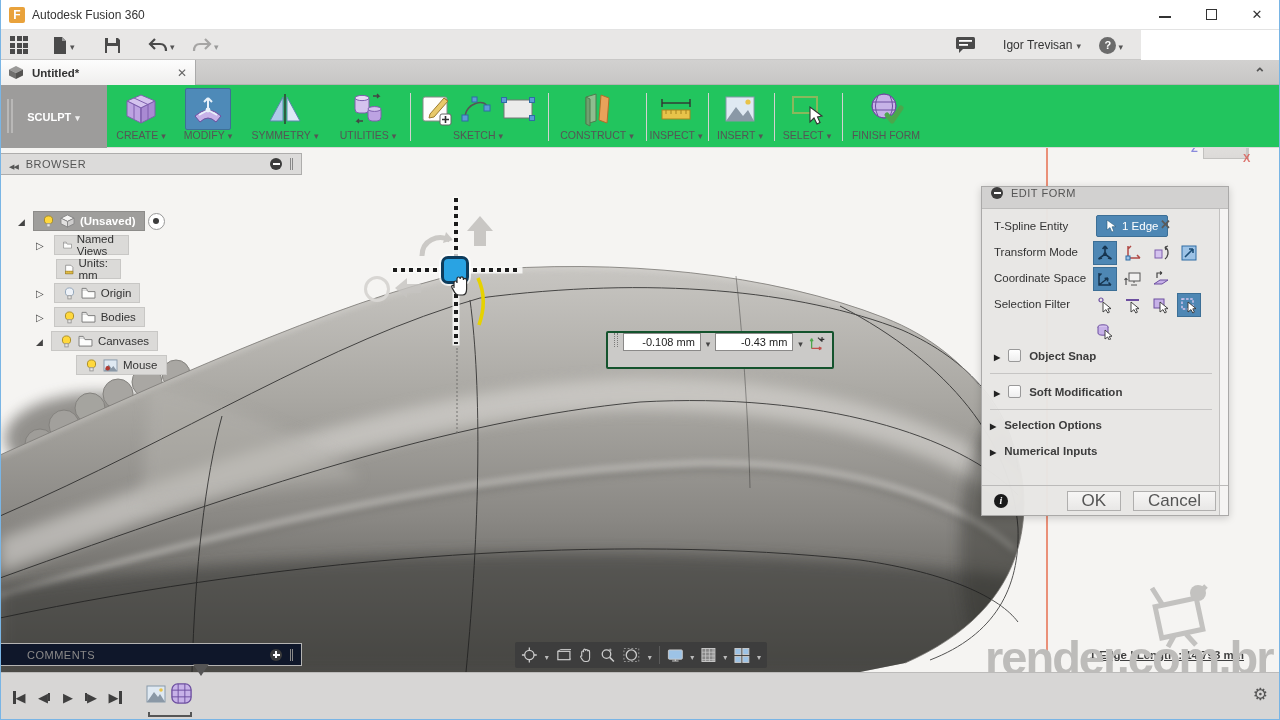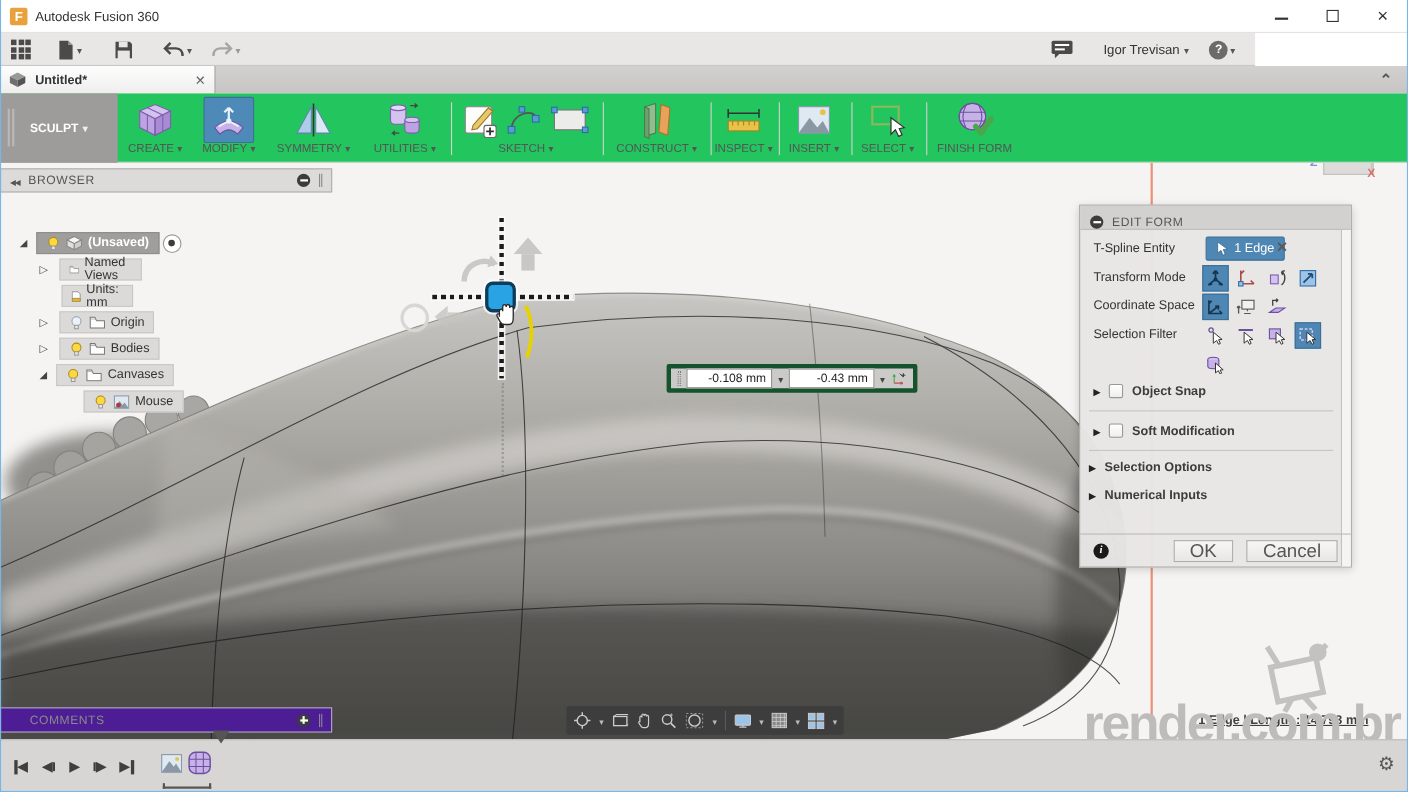--- a/index.html
+++ b/index.html
@@ -85,54 +85,54 @@
   .ghost-up-arrow .stem { width:12px; height:15px; background:#c2c0bd; margin:0 auto; }
   .ghost-left-arrow { position:absolute; left:395px; top:130px; z-index:3; display:flex; align-items:center; opacity:.8; }
   .ghost-left-arrow .head { width:0; height:0; border-top:10px solid transparent; border-bottom:10px solid transparent; border-right:12px solid #c6c4c1; }
   .ghost-left-arrow .stem { width:14px; height:9px; background:#c6c4c1; }
   .ghost-circle { position:absolute; left:364px; top:128px; width:26px; height:26px; border:3px solid #d8d6d3; border-radius:50%; z-index:3; }
   #rotate-ghost { position:absolute; left:418px; top:82px; z-index:3; }
   #yellow-edge { position:absolute; left:473px; top:128px; z-index:4; }
   #hand-cursor { position:absolute; left:447px; top:126px; z-index:6; }
 
   
-  #num-toolbar { position:absolute; left:606px; top:183px; width:228px; height:26px; background:#cbcac8; border:4px solid #14532d; border-radius:2px; display:flex; align-items:center; padding:0 6px; gap:5px; z-index:5; }
+  #num-toolbar { position:absolute; left:606px; top:183px; width:228px; height:38px; background:#cbcac8; border:2px solid #14532d; border-radius:2px; display:flex; align-items:flex-start; padding:0 6px; gap:5px; z-index:5; }
   .num-grip { width:4px; height:14px; border-left:1.5px dotted #7c7b7a; border-right:1.5px dotted #7c7b7a; }
   .numfield { width:78px; height:18px; border:1px solid #8a8988; background:#fff; font-size:11px; text-align:right; padding-right:5px; font-family:"Liberation Sans",sans-serif; color:#222; }
   .numcaret::after { content:"▾"; font-size:9px; color:#444; }
 
   
   #viewcube { position:absolute; left:1203px; top:-35px; width:46px; height:44px; background:linear-gradient(#eceae8,#dcdad8); border:1px solid #c2c1bf; border-right:3px solid #cac8c6; z-index:3; display:flex; align-items:center; justify-content:center; opacity:.92; }
   .axis-label { position:absolute; font-size:11px; font-weight:bold; z-index:3; }
   #axis-z { left:1191px; top:-8px; color:#8a8adc; }
   #axis-x { left:1243px; top:2px; color:#d9605a; opacity:.85; }
 
   
   #edit-form { position:absolute; left:981px; top:38px; width:248px; height:330px; background:rgba(231,230,228,.97); border:1px solid #aaa9a8; box-shadow:0 2px 8px rgba(0,0,0,.18); z-index:7; font-size:11.5px; color:#333; }
-  #ef-header { position:absolute; left:0; top:0; right:0; height:22px; background:#d2d1d0; border-bottom:1px solid #bdbcbb; display:flex; align-items:flex-end; gap:8px; padding:0 9px; }
+  #ef-header { position:absolute; left:0; top:0; right:0; height:22px; background:#d2d1d0; border-bottom:1px solid #bdbcbb; display:flex; align-items:flex-start; gap:8px; padding:0 9px; }
   #ef-header .eft { font-size:11px; color:#555; letter-spacing:.5px; }
   .ef-scroll { position:absolute; right:0; top:22px; bottom:0; width:9px; background:#f5f4f3; border-left:1px solid #c2c1c0; }
   .ef-label { position:absolute; left:12px; }
   .tbtn { position:absolute; width:24px; height:24px; border:1px solid transparent; display:flex; align-items:center; justify-content:center; }
   .tbtn.sel { background:#4e87b4; border-color:#3c6f96; }
   #entity-chip { position:absolute; left:114px; top:28px; height:22px; background:#4e87b4; border:1px solid #3c6f96; border-radius:2px; color:#fff; display:flex; align-items:center; gap:5px; padding:0 9px; font-size:11.5px; }
   #entity-clear { position:absolute; left:178px; top:30px; color:#5a5a5a; font-weight:bold; font-size:13px; }
   #entity-clear::after { content:"✕"; }
   .exp-tri::after { content:"▶"; font-size:8px; color:#222; }
   .cbox { width:13px; height:13px; background:linear-gradient(#fff,#eee); border:1px solid #999; border-radius:2px; }
   .ef-row-flex { position:absolute; display:flex; align-items:center; gap:8px; font-weight:bold; color:#3c3c3c; }
   .ef-sep { position:absolute; left:8px; right:16px; height:1px; background:#c6c5c4; }
   .ef-footer { position:absolute; left:0; right:0; bottom:0; height:30px; border-top:1px solid #bbbab9; display:flex; align-items:center; padding:0 12px; gap:12px; }
   .info-circ { width:14px; height:14px; border-radius:50%; background:#1a1a1a; color:#fff; font-size:10px; font-weight:bold; text-align:center; line-height:14px; font-family:"Liberation Serif",serif; font-style:italic; }
   .info-circ::after { content:"i"; }
   .ef-btn { height:20px; border:1px solid #b0afae; background:linear-gradient(#f7f6f5,#e8e7e6); font-size:17px; color:#555; padding:0 14px; display:flex; align-items:center; }
   #ok-btn { margin-left:auto; }
 
   
-  #comments-bar { position:absolute; left:0; top:495px; width:302px; height:23px; background:#4c1d95; border:1px solid #b5b4b3; display:flex; align-items:center; gap:8px; padding:0 8px; z-index:6; }
+  #comments-bar { position:absolute; left:0; top:495px; width:302px; height:23px; background:#0f172a; border:1px solid #b5b4b3; display:flex; align-items:center; gap:8px; padding:0 8px; z-index:6; }
   #comments-bar .clabel { font-size:11px; color:#8b8a89; letter-spacing:.5px; flex:1; padding-left:18px; }
   #navbar { position:absolute; left:515px; top:494px; width:252px; height:26px; background:#3d3d3d; border-radius:2px; display:flex; align-items:center; padding:0 6px; gap:7px; z-index:6; }
   .navsep { width:1px; height:18px; background:#5a5a5a; }
   .ncaret::after { content:"▾"; font-size:8px; color:#bbb; }
 
   
   #status-text { position:absolute; right:36px; top:501px; font-size:11.5px; font-weight:bold; color:#3f3f3f; z-index:8;text-decoration:underline; }
   #watermark { position:absolute; left:985px; top:482px; font-size:47px; font-weight:bold; color:#bdbcba; letter-spacing:-2px; z-index:8; pointer-events:none; font-family:"Liberation Sans",sans-serif; }
   #wm-logo { position:absolute; left:1146px; top:436px; z-index:8; pointer-events:none; }
 

